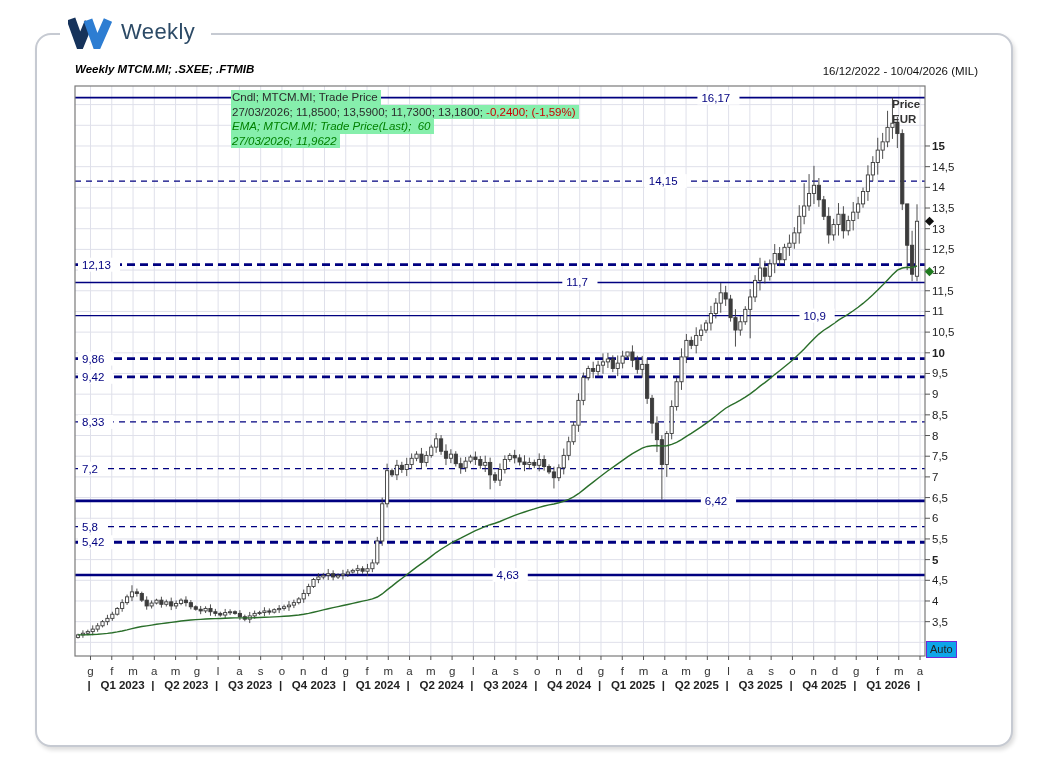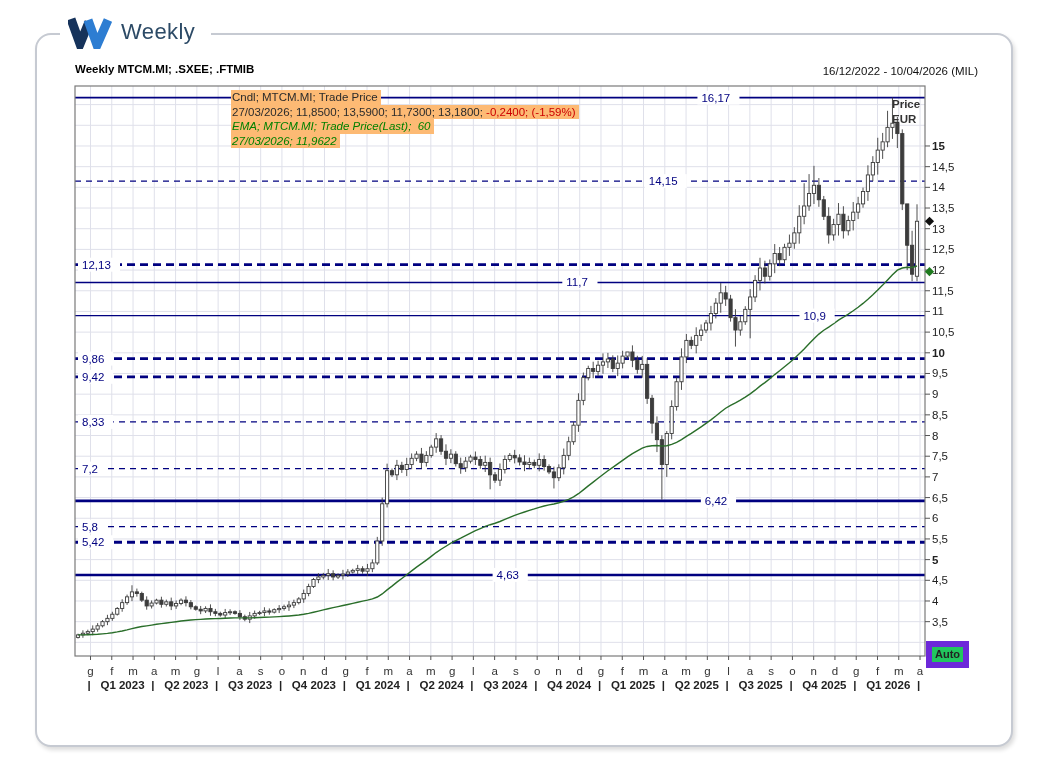--- a/index.html
+++ b/index.html
@@ -3,30 +3,30 @@
 <meta charset="utf-8">
 <style>
   html,body{margin:0;padding:0;background:#fff;}
   .page{position:relative;width:1044px;height:770px;background:#fff;overflow:hidden;
         font-family:"Liberation Sans",sans-serif;}
   .card{position:absolute;left:35px;top:33px;width:974px;height:710px;background:#fff;
         border:2px solid #c6cad2;border-radius:16px;box-shadow:2px 3px 4px rgba(0,0,0,.14);}
   .logo{position:absolute;left:60px;top:9px;height:46px;background:#fff;
         padding:0 16px 0 8px;display:flex;align-items:center;gap:9px;z-index:5;}
   .logo-text{font-size:22px;color:#2c4a66;letter-spacing:.4px;}
-  .title{position:absolute;left:75px;top:63px;font-size:11.5px;font-weight:bold;color:#000;z-index:4;}
+  .title{position:absolute;left:75px;top:63px;font-size:11.5px;font-weight:bold;color:#000;z-index:4;font-style:italic;}
   .daterange{position:absolute;top:65px;right:66px;font-size:11.5px;color:#111;z-index:4;}
   .legend{position:absolute;left:231px;top:90px;font-size:11.5px;line-height:14.6px;color:#2b2b2b;z-index:4;}
-  .legend .lg{display:table;background:#fdba74;padding:0 3px 0 1px;white-space:pre;}
+  .legend .lg{display:table;background:#86efac;padding:0 3px 0 1px;white-space:pre;}
   .red{color:#cc0000;}
   .green{color:#008000;font-style:italic;}
   .axis-title{position:absolute;left:892px;top:97px;font-size:11.5px;font-weight:bold;color:#333;
               line-height:15px;z-index:4;}
-  .auto-btn{position:absolute;left:926px;top:641px;border:6px solid #6d28d9;background:#22c55e;
-            font-size:11px;font-weight:bold;color:#222;padding:0 3px;line-height:15px;z-index:4;cursor:pointer;}
+  .auto-btn{position:absolute;left:926px;top:641px;border:1px solid #6d28d9;background:#0ea5e9;
+            font-size:11px;font-weight:normal;color:#222;padding:0 3px;line-height:15px;z-index:4;cursor:pointer;}
   svg.plot{position:absolute;left:0;top:0;z-index:3;}
 </style>
 </head>
 <body>
 
 <div class="page">
 
   <div class="card"></div>
 
   <svg class="plot" id="plot" width="1044" height="770">

